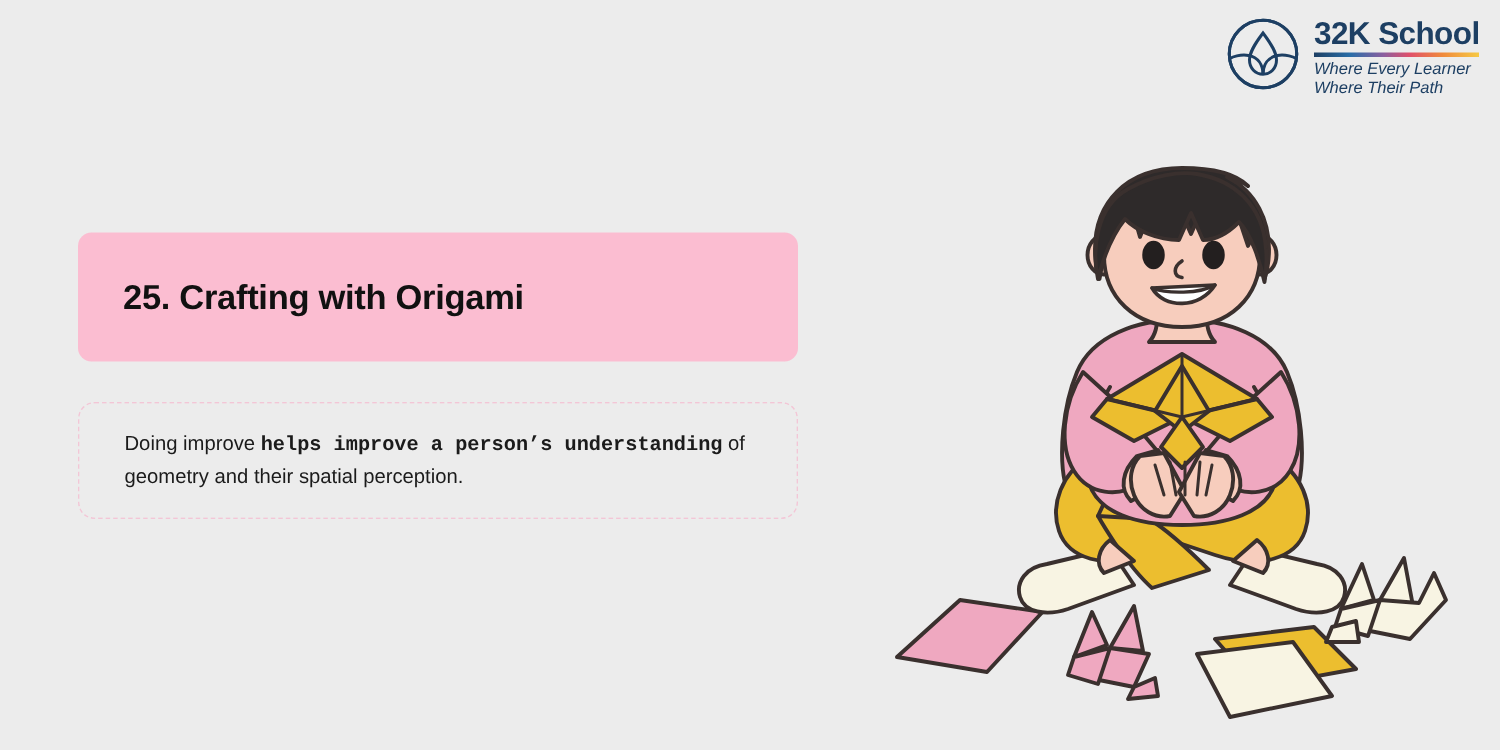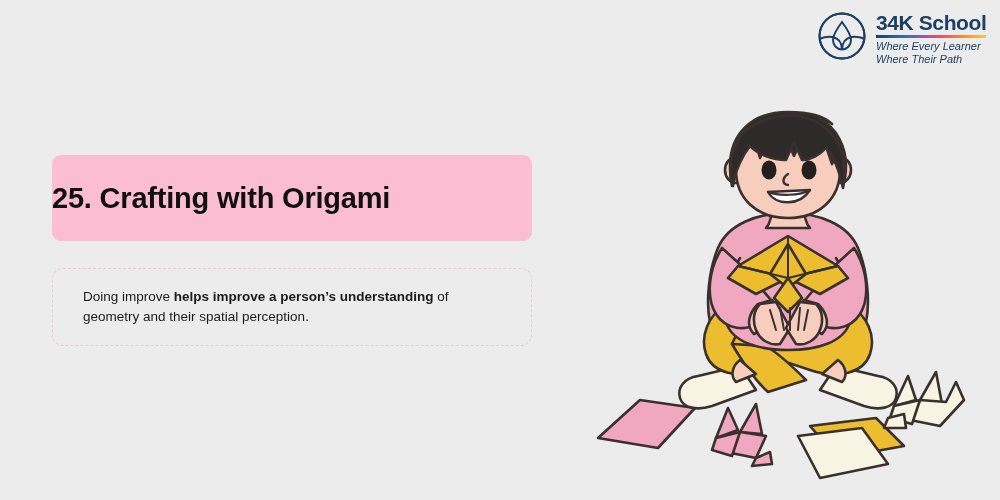--- a/index.html
+++ b/index.html
@@ -74,23 +74,24 @@
     top: 155px;
     width: 480px;
     height: 86px;
     background: #fbbdd1;
     border-radius: 9px;
     box-sizing: border-box;
     display: flex;
     align-items: center;
   }
   #title-text {
-    font-size: 29px;
+    font-size: 23px;
     font-weight: bold;
     color: #111111;
+    padding-left: 30px;
     letter-spacing: -0.2px;
   }
 
   
   #desc-box {
     position: absolute;
     left: 52px;
     top: 268px;
     width: 480px;
     height: 78px;
@@ -99,21 +100,21 @@
     border-radius: 11px;
     display: flex;
     align-items: center;
   }
   #desc-text {
     font-size: 13.5px;
     line-height: 20px;
     color: #1b1b1b;
     padding: 0 30px 0 30px;
   }
-  #desc-text b { font-weight: bold; }
+  #desc-text b { font-weight: bold; font-family: Liberation Mono, monospace; }
 
   
   #illustration {
     position: absolute;
     left: 580px;
     top: 108px;
     width: 420px;
     height: 382px;
   }
   #illustration svg { display: block; width: 100%; height: 100%; }
@@ -127,21 +128,21 @@
     <div id="logo-mark">
       <svg viewBox="0 0 50 50" xmlns="http://www.w3.org/2000/svg">
         <circle cx="25" cy="25" r="22.5" fill="none" stroke="#1d3f63" stroke-width="2"></circle>
         <path d="M25 11 C31 19 34 24 34 29 C34 34.5 30 38.5 25 38.5 C20 38.5 16 34.5 16 29 C16 24 19 19 25 11 Z" fill="none" stroke="#1d3f63" stroke-width="2"></path>
         <path d="M25 38.8 C25 32 21.5 27.2 15.5 26 C9.8 24.9 4.2 27.2 3.2 27.8" fill="none" stroke="#1d3f63" stroke-width="2"></path>
         <path d="M25 38.8 C25 32 28.5 27.2 34.5 26 C40.2 24.9 45.8 27.2 46.8 27.8" fill="none" stroke="#1d3f63" stroke-width="2"></path>
         <circle cx="25" cy="25" r="22.5" fill="none" stroke="#1d3f63" stroke-width="2"></circle>
       </svg>
     </div>
     <div id="logo-text">
-      <div id="logo-wordmark">34K School</div>
+      <div id="logo-wordmark">32K School</div>
       <div id="logo-rule"></div>
       <div class="logo-tagline">Where Every Learner</div>
       <div class="logo-tagline second">Where Their Path</div>
     </div>
   </div>
 
   <div id="title-box">
     <div id="title-text">25. Crafting with Origami</div>
   </div>
 

